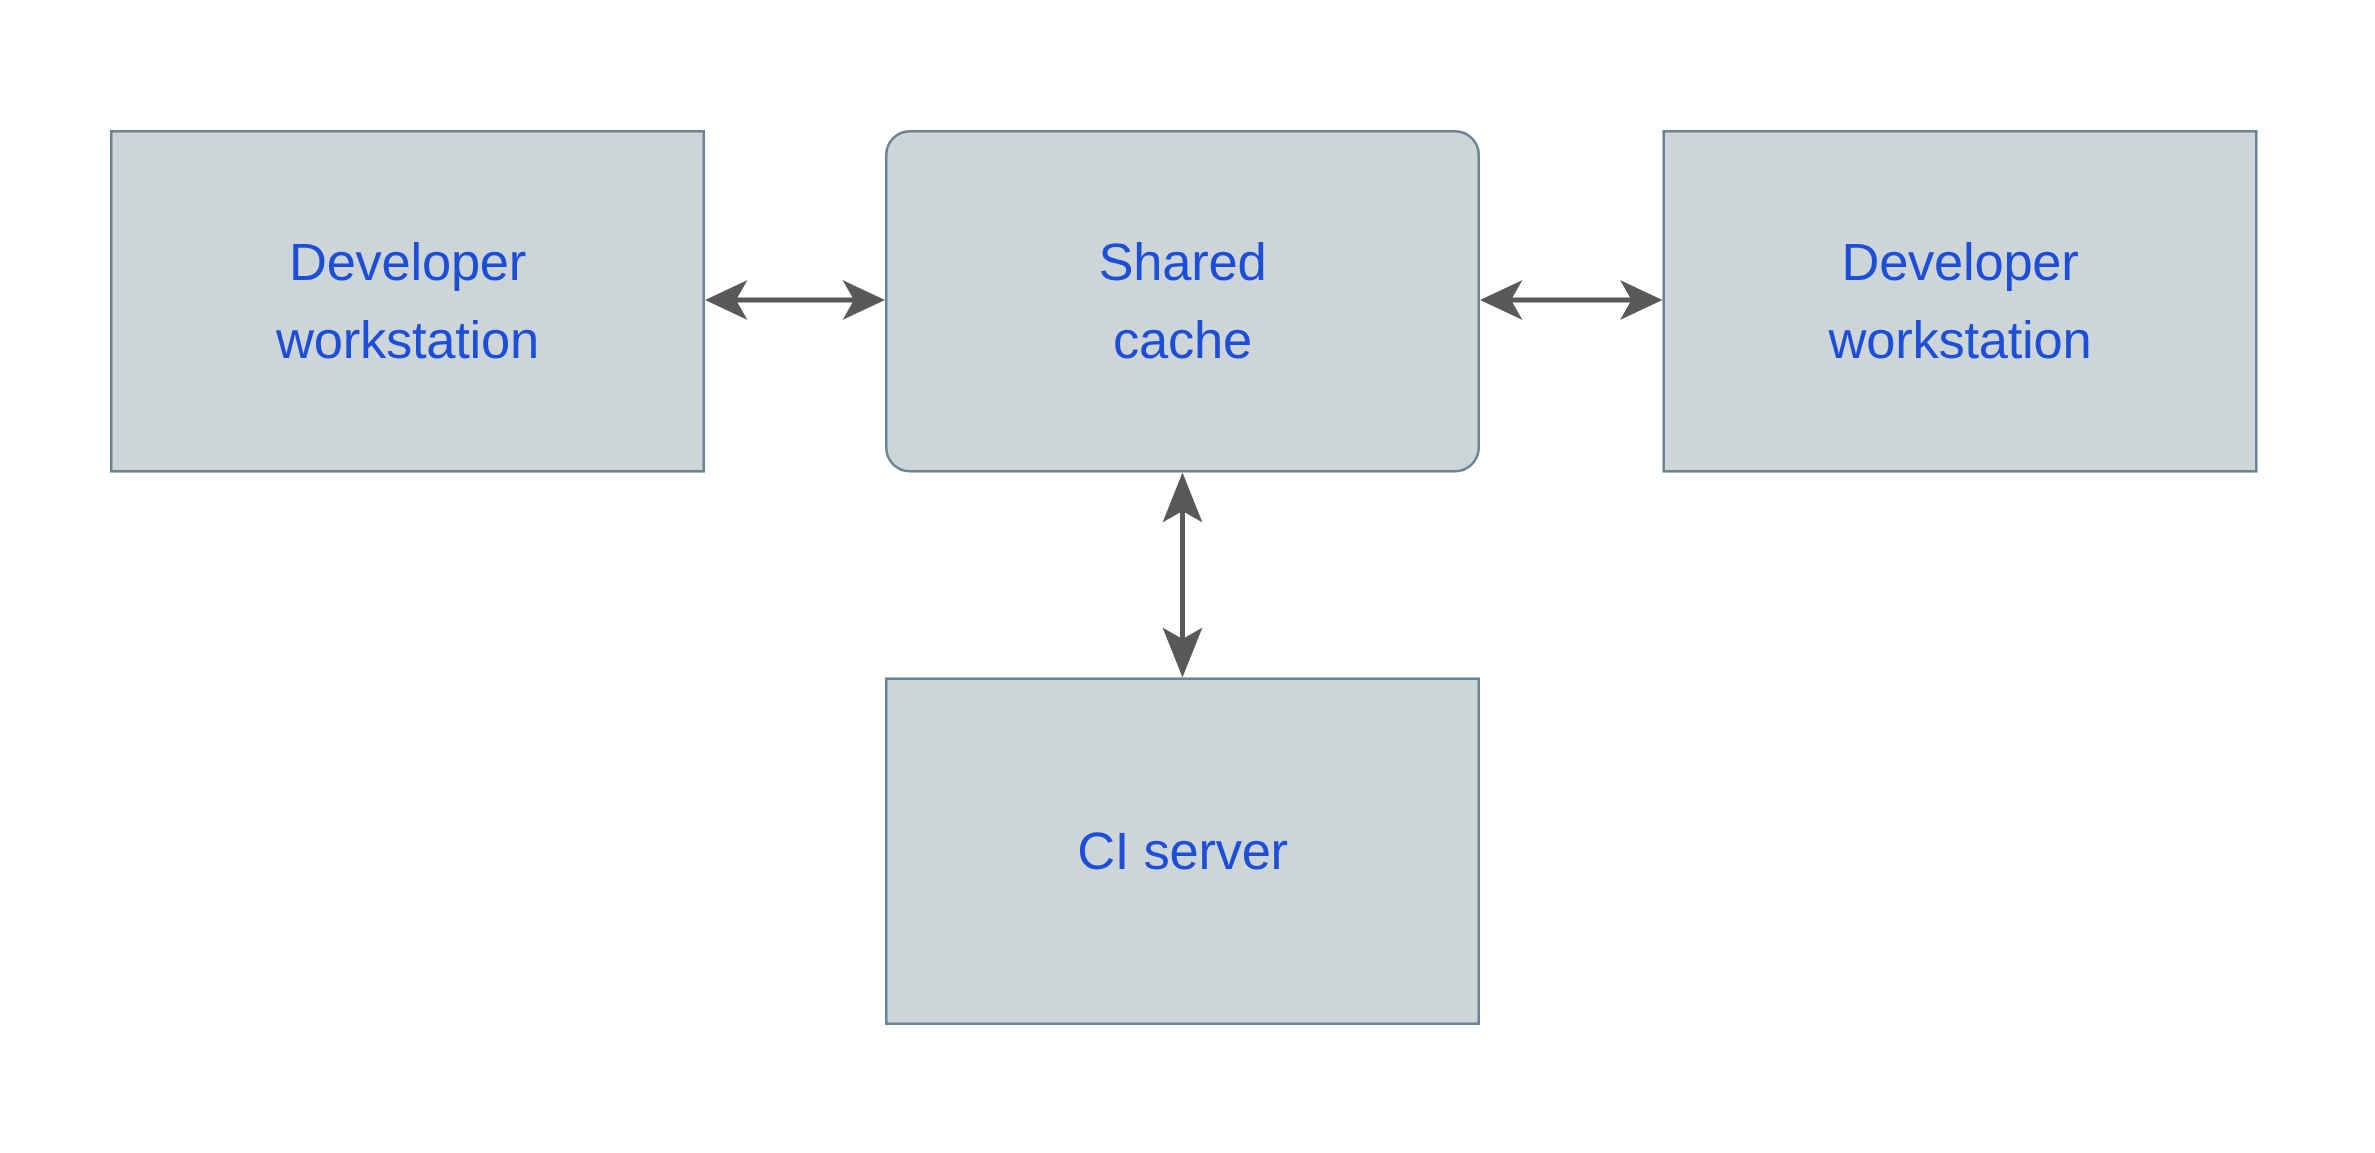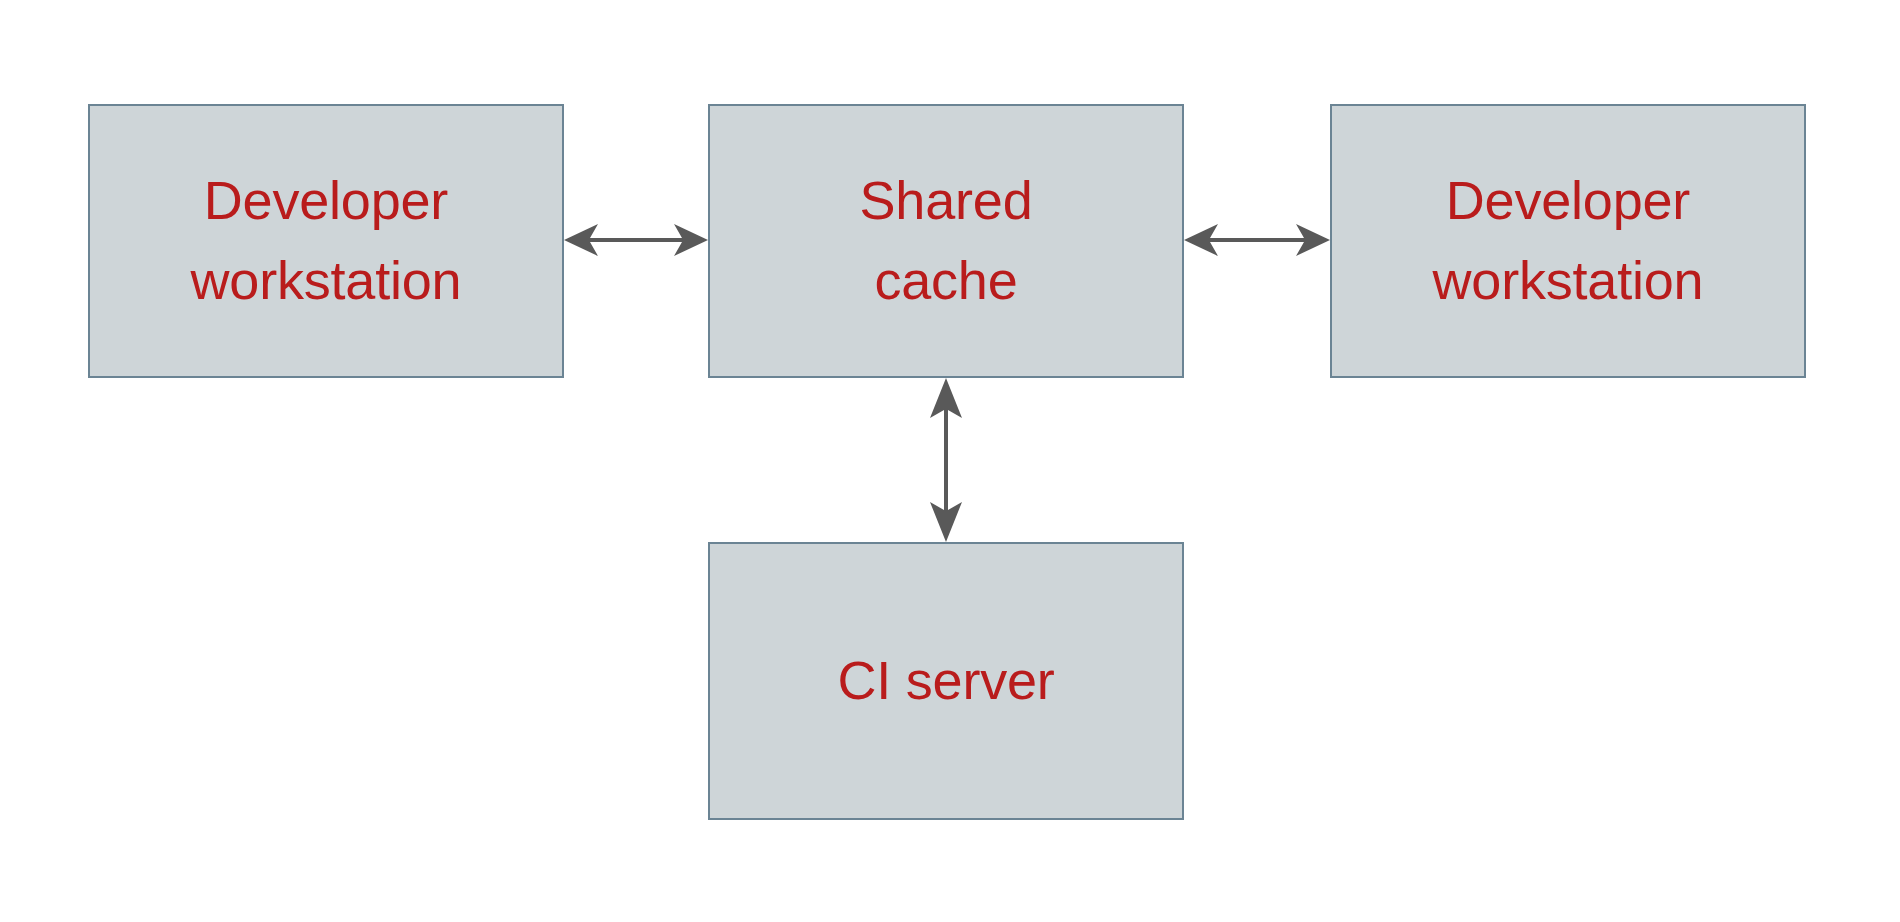--- a/index.html
+++ b/index.html
@@ -22,31 +22,31 @@
     position: absolute;
     box-sizing: border-box;
     background: #ced5d8;
     border: 2px solid #6b8494;
     display: flex;
     align-items: center;
     justify-content: center;
     text-align: center;
   }
   .node-label {
-    color: #b91c1c;
+    color: #1d4ed8;
     font-family: "Liberation Sans", sans-serif;
-    font-size: 54px;
+    font-size: 42px;
     font-weight: 300;
     line-height: 1.48;
     letter-spacing: -0.2px;
     white-space: pre-line;
     padding: 0 6px;
   }
   #node-dev-left  { left: 88px;   top: 104px; width: 476px; height: 274px; }
-  #node-cache     { left: 708px;  top: 104px; width: 476px; height: 274px; }
+  #node-cache     { left: 708px;  top: 104px; width: 476px; height: 274px; border-radius: 20px; }
   #node-dev-right { left: 1330px; top: 104px; width: 476px; height: 274px; }
   #node-ci        { left: 708px;  top: 542px; width: 476px; height: 278px; justify-content: center; }
 
   .connector {
     position: absolute;
     overflow: visible;
   }
   #conn-left-cache  { left: 564px;  top: 212px;  width: 144px; height: 56px; }
   #conn-cache-right { left: 1184px; top: 212px;  width: 146px; height: 56px; }
   #conn-cache-ci    { left: 918px;  top: 378px;  width: 56px;  height: 164px; }

